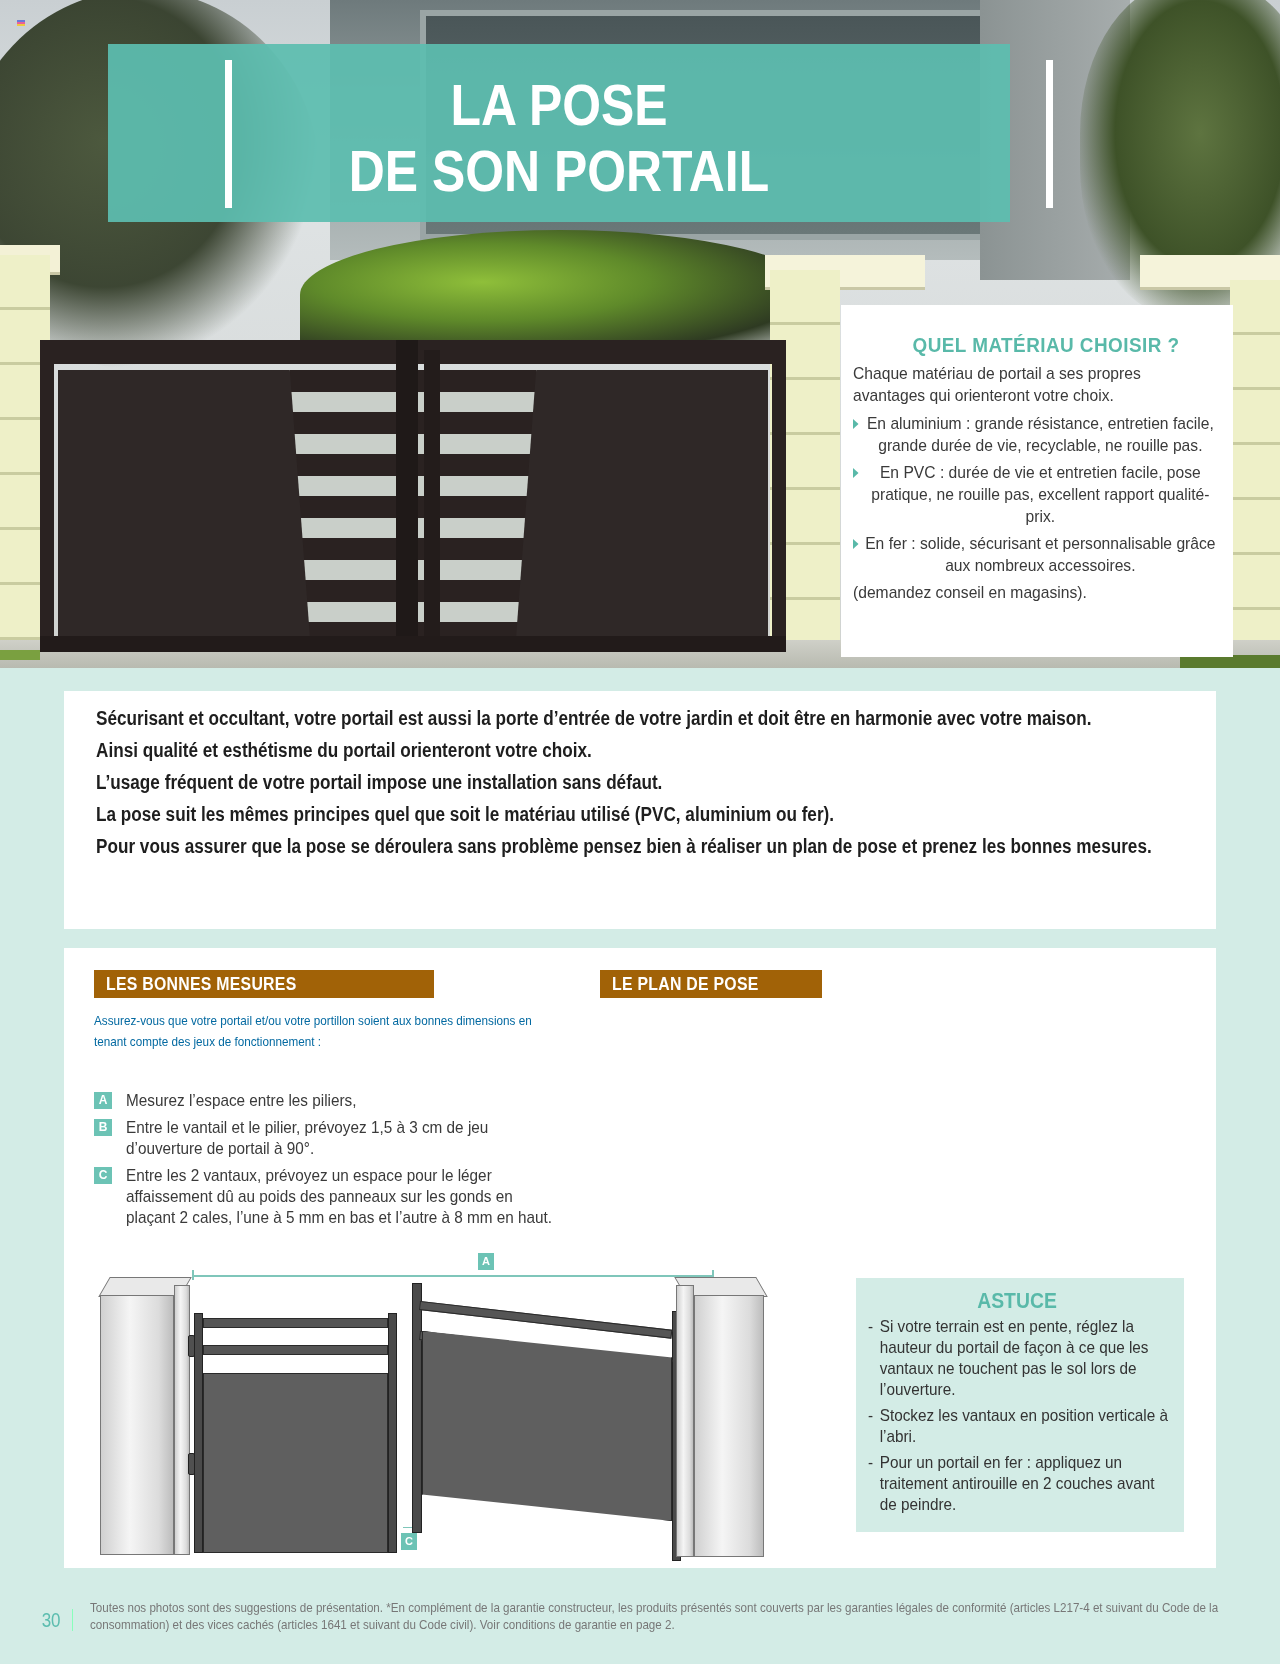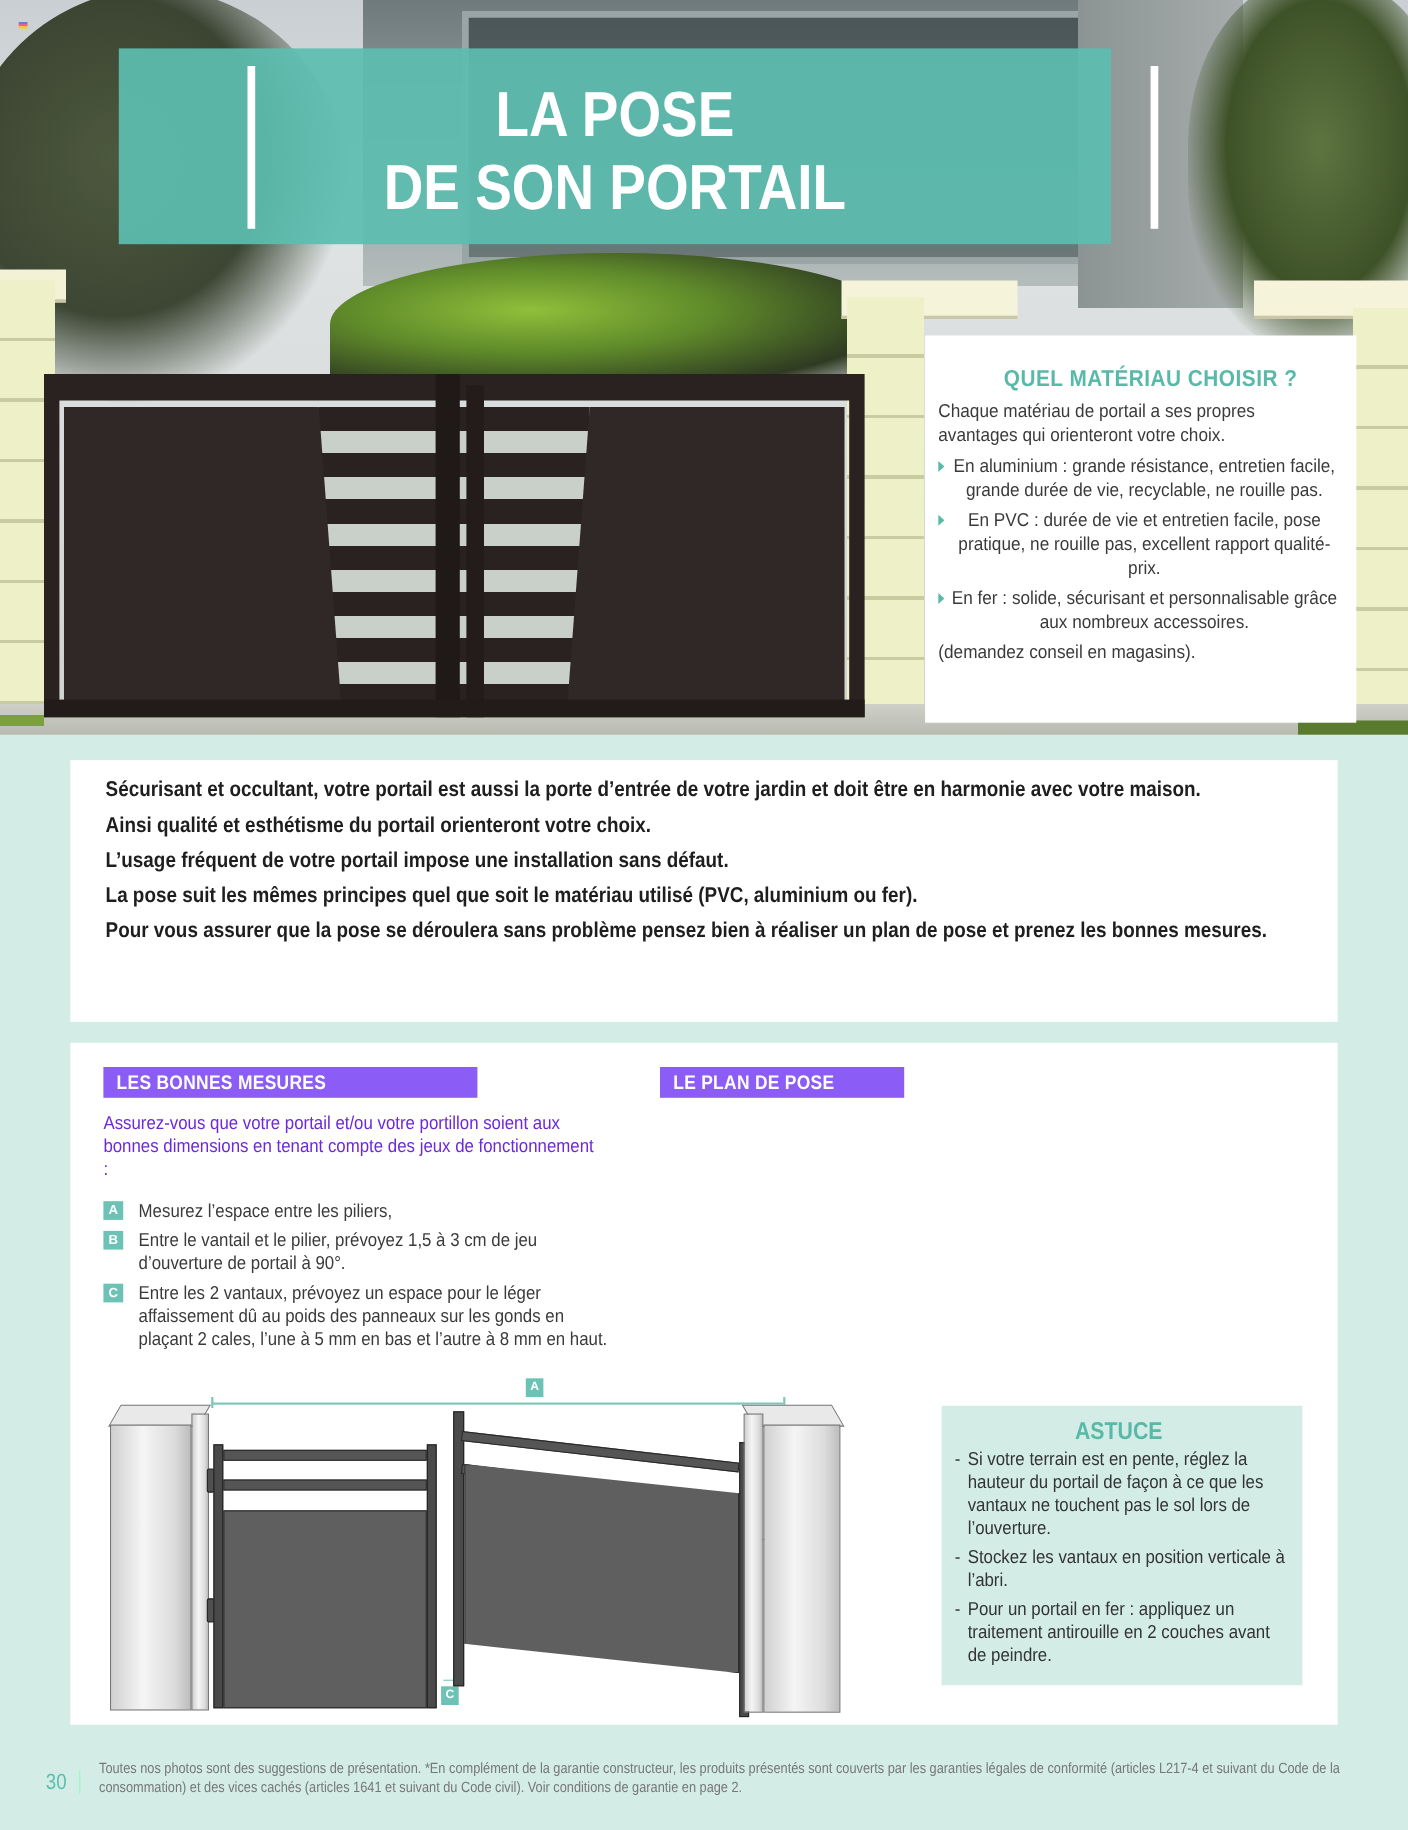--- a/index.html
+++ b/index.html
@@ -57,23 +57,23 @@
   .material-box li { position: relative; padding-left: 12px; font-size: 17px; line-height: 22px; color: #3a3a3a; margin-bottom: 5px; transform: scaleX(0.92); transform-origin: left; width: 108%; }
   .material-box .arrow-icon { position: absolute; left: 0; top: 6px; width: 0; height: 0; border-top: 5px solid transparent; border-bottom: 5px solid transparent; border-left: 6px solid #59b9a9; }
   .material-box .mb-note { font-size: 17px; line-height: 22px; color: #3a3a3a; margin-top: 2px; transform: scaleX(0.92); transform-origin: left; width: 108%; }
 
   
   .intro-box { position: absolute; left: 64px; top: 691px; width: 1152px; height: 238px; background: #ffffff; padding: 14px 32px 0 32px; }
   .intro-box p { font-weight: 700; font-size: 19.5px; line-height: 26px; color: #1e1e1e; margin-bottom: 6px; transform: scaleX(0.88); transform-origin: left; width: 113%; }
 
   
   .lower-box { position: absolute; left: 64px; top: 948px; width: 1152px; height: 620px; background: #ffffff; }
-  .section-label { position: absolute; height: 28px; background: #8b5cf6; color: #fff; font-weight: 700; font-size: 18px; line-height: 28px; padding-left: 12px; letter-spacing: 0.3px; }
+  .section-label { position: absolute; height: 28px; background: #a16207; color: #fff; font-weight: 700; font-size: 18px; line-height: 28px; padding-left: 12px; letter-spacing: 0.3px; }
   .section-label span { display: inline-block; transform: scaleX(0.88); transform-origin: left; }
-  .body-text { position: absolute; font-size: 17px; line-height: 21px; color: #6d28d9; }
+  .body-text { position: absolute; font-size: 13px; line-height: 21px; color: #0369a1; }
   .body-text .sx { display: block; transform: scaleX(0.9); transform-origin: left; width: 112%; }
 
   .mesures-list { position: absolute; left: 30px; top: 142px; width: 460px; list-style: none; }
   .mesures-list li { position: relative; padding-left: 32px; font-size: 17px; line-height: 21px; color: #3a3a3a; margin-bottom: 6px; }
   .mesures-list li .txt { display: block; transform: scaleX(0.9); transform-origin: left; width: 112%; }
   .letter-badge { position: absolute; left: 0; top: 2px; width: 18px; height: 17px; background: #6cc3b5; color: #fff; font-size: 12px; font-weight: 700; text-align: center; line-height: 17px; }
 
   .plan-lines p { margin-bottom: 7px; }
 
   

